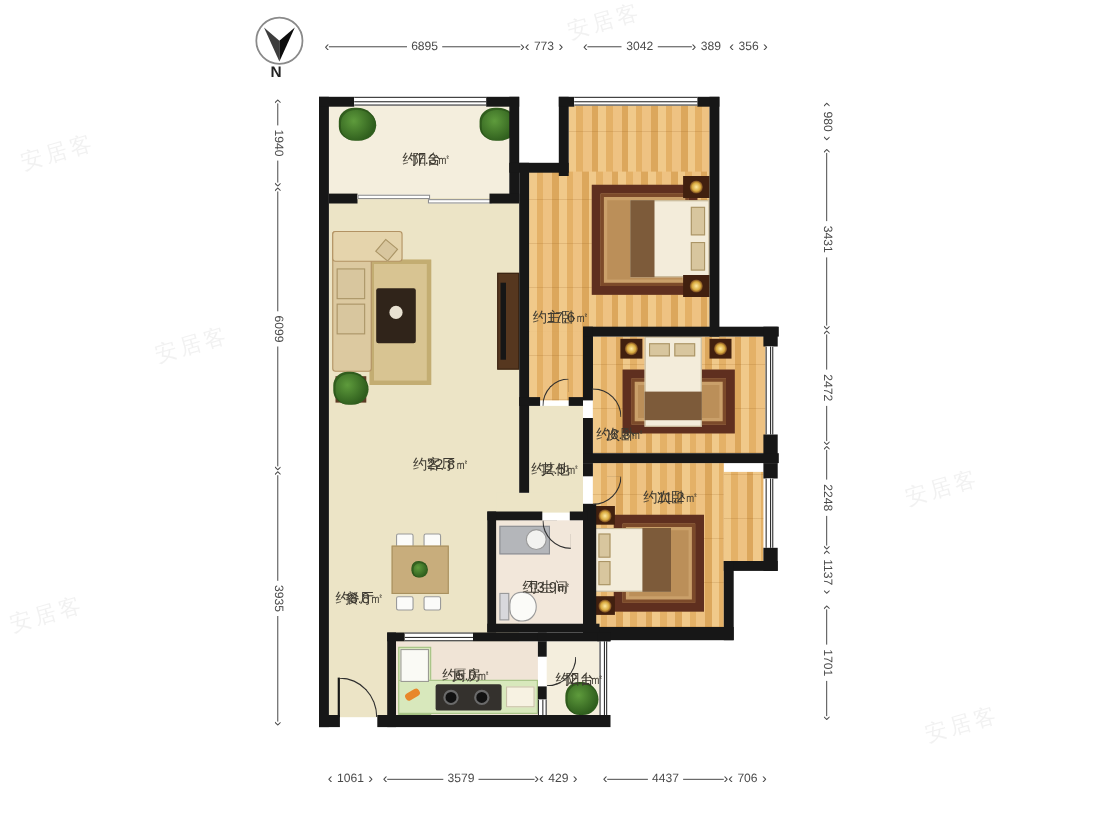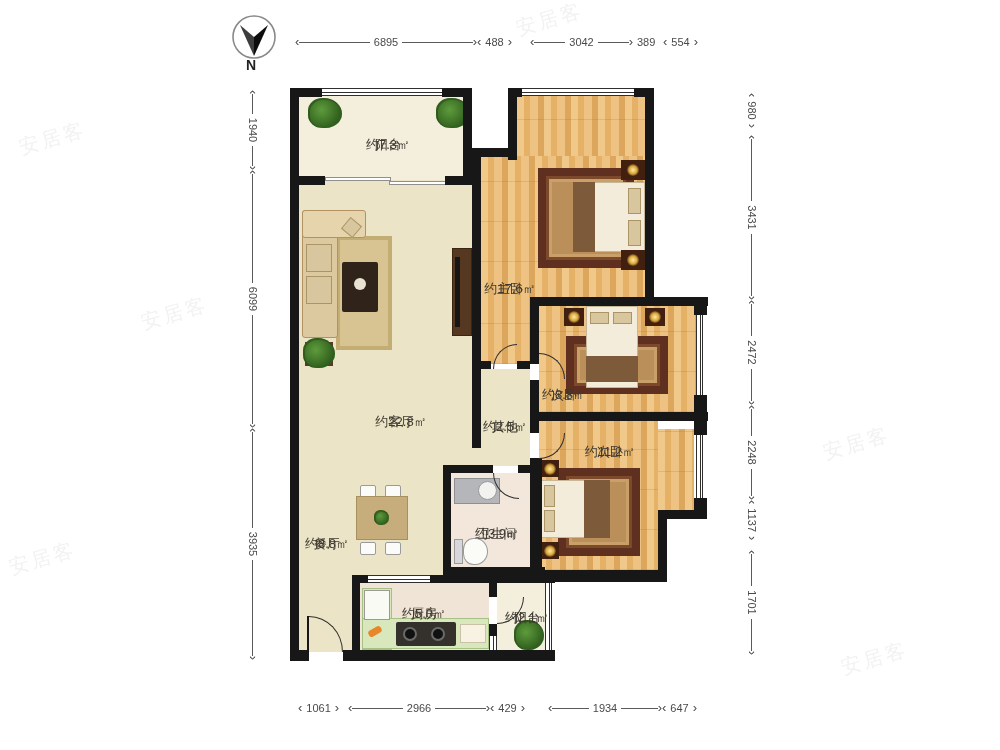--- a/index.html
+++ b/index.html
@@ -72,66 +72,66 @@
 
   <div class="dim" style="left:295px;top:35px;width:182px">
       <span class="ah">‹</span>
       <i class="ln"></i>
       <span class="dv">6895</span>
       <i class="ln"></i>
       <span class="ah">›</span>
     </div>
   <div class="dim" style="left:477px;top:35px;width:38px">
       <span class="ah">‹</span>
-      <span class="dv">488</span>
+      <span class="dv">773</span>
       <span class="ah">›</span>
     </div>
   <div class="dim" style="left:530px;top:35px;width:103px">
       <span class="ah">‹</span>
       <i class="ln"></i>
       <span class="dv">3042</span>
       <i class="ln"></i>
       <span class="ah">›</span>
     </div>
   <div class="dim" style="left:633px;top:35px;width:30px">
       <span class="dv">389</span>
     </div>
   <div class="dim" style="left:663px;top:35px;width:37px">
       <span class="ah">‹</span>
-      <span class="dv">554</span>
+      <span class="dv">356</span>
       <span class="ah">›</span>
     </div>
 
   <div class="dim" style="left:298px;top:701px;width:50px">
       <span class="ah">‹</span>
       <span class="dv">1061</span>
       <span class="ah">›</span>
     </div>
   <div class="dim" style="left:348px;top:701px;width:142px">
       <span class="ah">‹</span>
       <i class="ln"></i>
-      <span class="dv">2966</span>
+      <span class="dv">3579</span>
       <i class="ln"></i>
       <span class="ah">›</span>
     </div>
   <div class="dim" style="left:490px;top:701px;width:42px">
       <span class="ah">‹</span>
       <span class="dv">429</span>
       <span class="ah">›</span>
     </div>
   <div class="dim" style="left:548px;top:701px;width:114px">
       <span class="ah">‹</span>
       <i class="ln"></i>
-      <span class="dv">1934</span>
+      <span class="dv">4437</span>
       <i class="ln"></i>
       <span class="ah">›</span>
     </div>
   <div class="dim" style="left:662px;top:701px;width:41px">
       <span class="ah">‹</span>
-      <span class="dv">647</span>
+      <span class="dv">706</span>
       <span class="ah">›</span>
     </div>
 
   <div class="dim v" style="left:260px;top:90px;width:80px">
       <span class="ah">‹</span>
       <i class="ln"></i>
       <span class="dv">1940</span>
       <i class="ln"></i>
       <span class="ah">›</span>
     </div>

